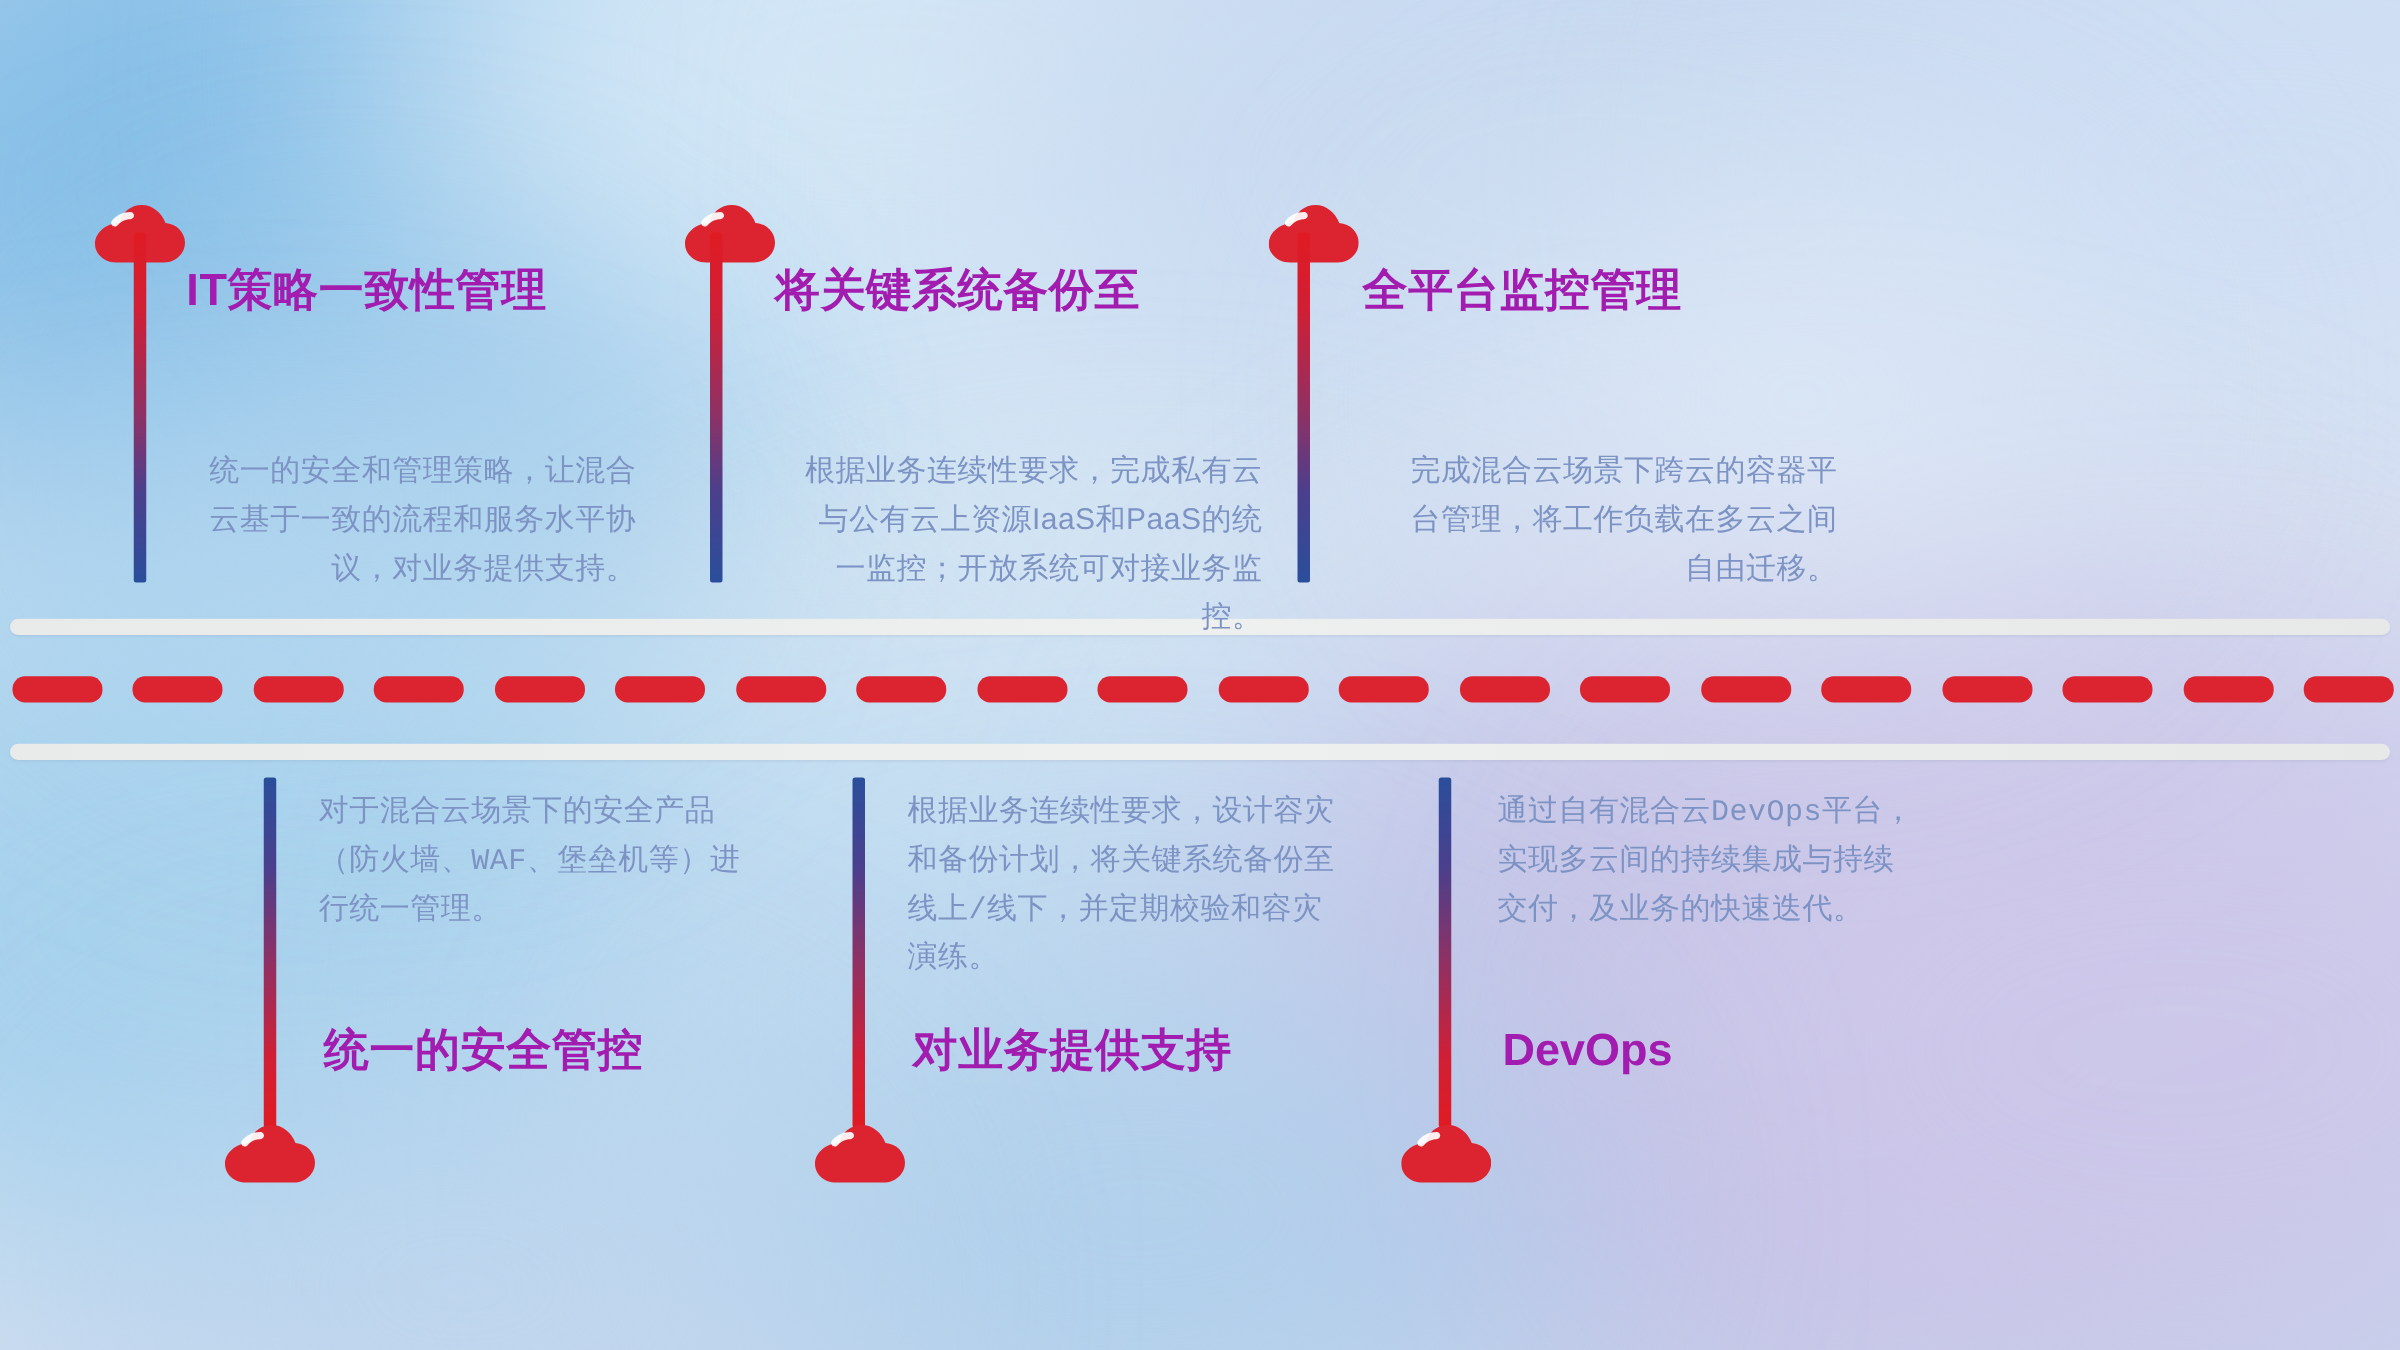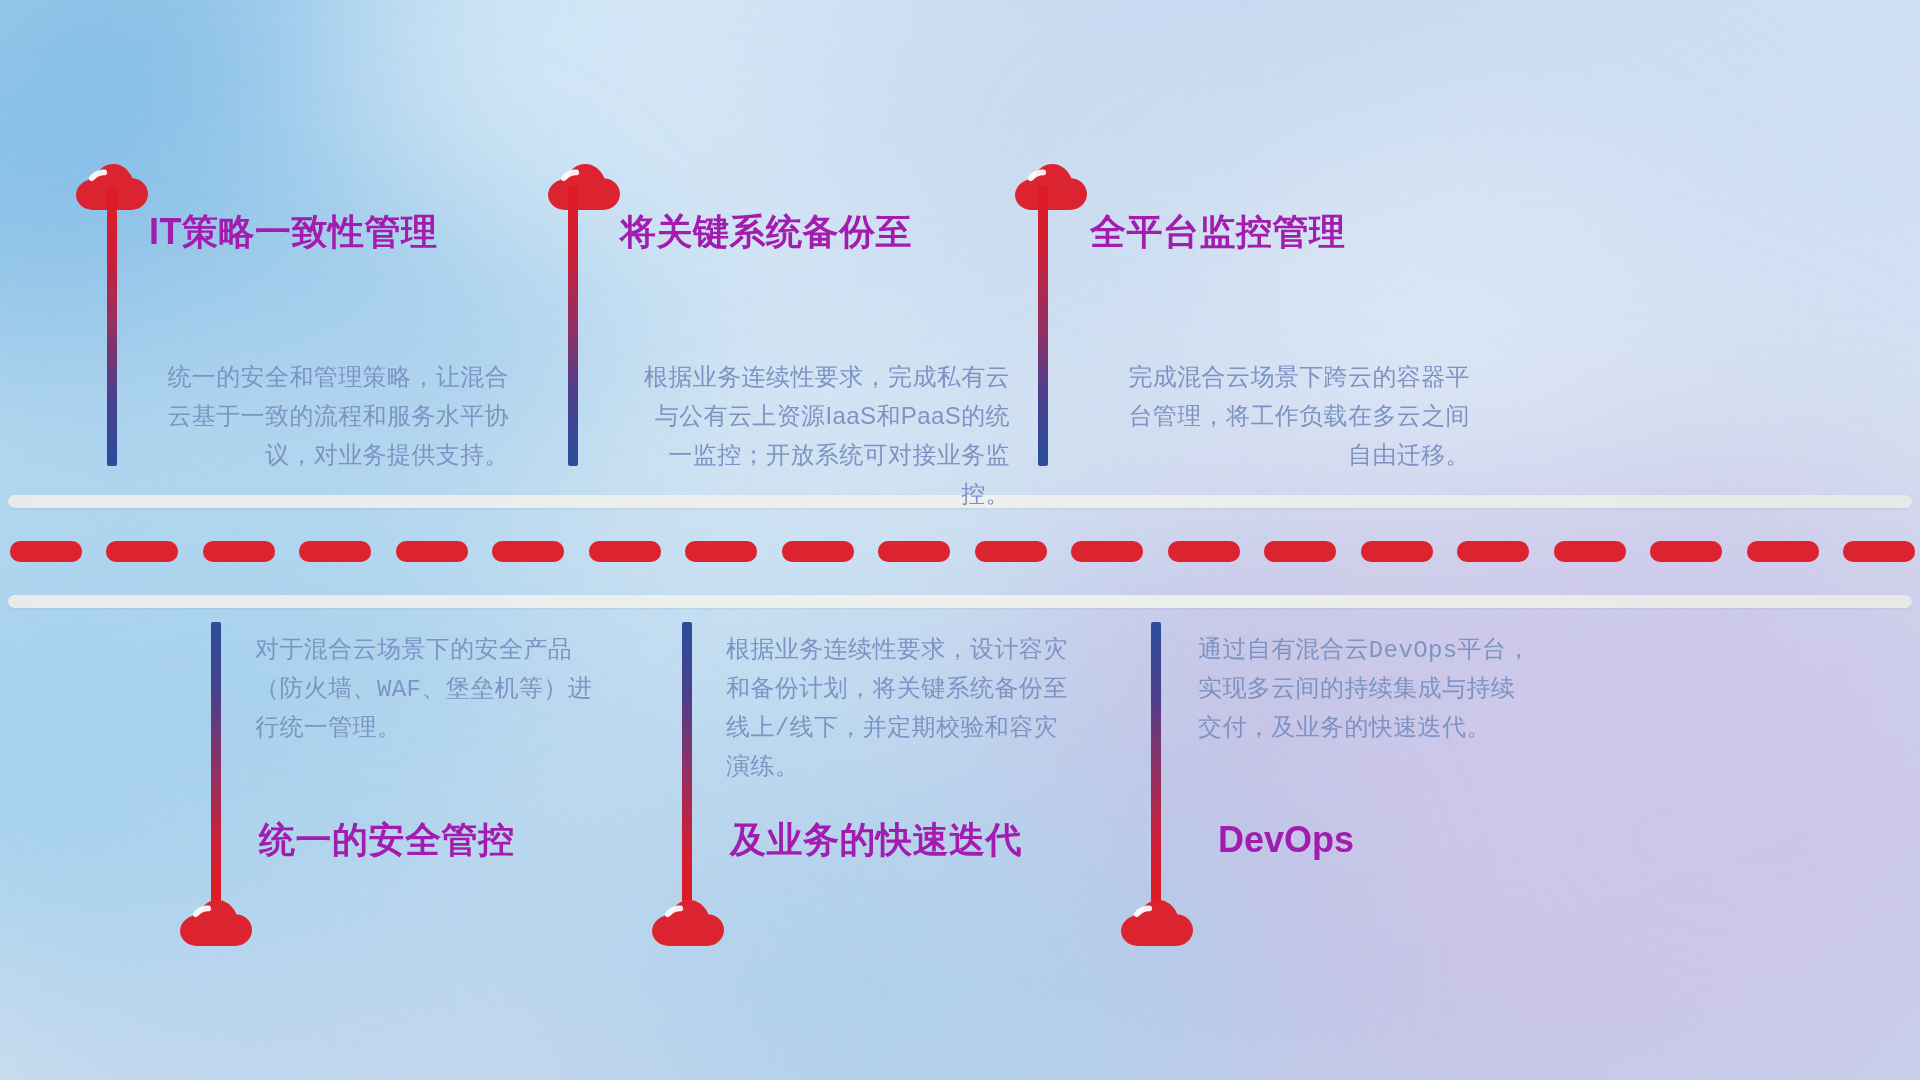--- a/index.html
+++ b/index.html
@@ -41,21 +41,21 @@
   
   .item{position:absolute;}
   .stem{position:absolute;width:10px;border-radius:2px;}
   .stem-down{background:linear-gradient(180deg,#e01b22 0%,#d01f35 22%,#8e3165 52%,#4b3f8c 74%,#2a4e9b 100%);}
   .stem-up{background:linear-gradient(180deg,#2a4e9b 0%,#4b3f8c 26%,#8e3165 52%,#d01f35 80%,#e01b22 100%);}
   .cloud{position:absolute;width:72px;height:52px;}
   .cloud svg{display:block;width:72px;height:52px;}
 
   .title{position:absolute;font-weight:bold;color:#a21caf;white-space:nowrap;
          letter-spacing:.5px;font-size:36px;line-height:1.1;}
-  .title.latin{letter-spacing:0px;margin-left:16px;}
+  .title.latin{letter-spacing:0px;}
   .body{position:absolute;color:#7d93c4;font-size:24px;line-height:1.62;
         white-space:pre-line;letter-spacing:.4px;}
 
   
   .top .stem{top:186px;height:280px;}
   .top .cloud{top:160px;}
   .top .title{top:212px;}
   .top .body{top:358px;text-align:right;}
 
   
@@ -172,21 +172,21 @@
     <div class="cloud" style="left:652px;">
       <svg viewBox="0 0 72 52">
           <path d="M17 50h38c9.4 0 17-7.1 17-15.9 0-8.3-6.8-15.2-15.6-15.8C53.2 10.2 46.1 4 37.4 4 28.6 4 21.3 10.1 19.6 18.2 8.6 18.8 0 26.2 0 35.1 0 43.4 7.6 50 17 50z" fill="#dc2430"></path>
           <path d="M13.5 16.5c3.6-4.4 9-7 14.8-7 1.6 0 2.9 1.3 2.9 2.9s-1.3 2.9-2.9 2.9c-4 0-7.7 1.8-10.2 4.8-1 1.2-2.8 1.4-4.1.4-1.2-1-1.4-2.8-.5-4z" fill="#ffffff" opacity=".92"></path>
         </svg>
     </div>
     <div class="body" style="left:726px;width:360px;">根据业务连续性要求，设计容灾
 和备份计划，将关键系统备份至
 线上/线下，并定期校验和容灾
 演练。</div>
-    <div class="title" style="left:730px;">及业务的快速迭代</div>
+    <div class="title" style="left:730px;">对业务提供支持</div>
   </div>
 
   <div class="item bot">
     <div class="stem stem-up" style="left:1151px;"></div>
     <div class="cloud" style="left:1121px;">
       <svg viewBox="0 0 72 52">
           <path d="M17 50h38c9.4 0 17-7.1 17-15.9 0-8.3-6.8-15.2-15.6-15.8C53.2 10.2 46.1 4 37.4 4 28.6 4 21.3 10.1 19.6 18.2 8.6 18.8 0 26.2 0 35.1 0 43.4 7.6 50 17 50z" fill="#dc2430"></path>
           <path d="M13.5 16.5c3.6-4.4 9-7 14.8-7 1.6 0 2.9 1.3 2.9 2.9s-1.3 2.9-2.9 2.9c-4 0-7.7 1.8-10.2 4.8-1 1.2-2.8 1.4-4.1.4-1.2-1-1.4-2.8-.5-4z" fill="#ffffff" opacity=".92"></path>
         </svg>
     </div>

